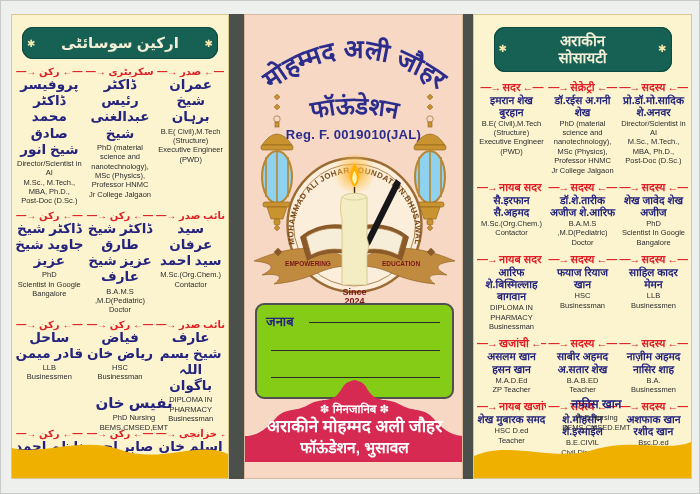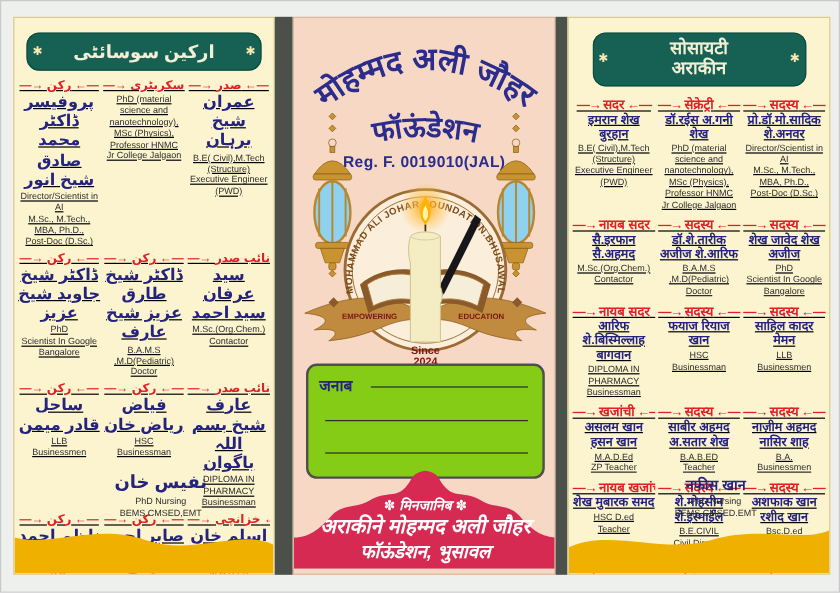--- a/index.html
+++ b/index.html
@@ -22,21 +22,21 @@
     position:relative;margin:12px auto 5px;background:#166154;color:#f3eed6;
     border-radius:11px;text-align:center;font-weight:bold;
     box-shadow:inset 0 0 0 1px #0d4a40;
   }
   .badge.hindi{width:150px;padding:5px 14px;font-size:15px;line-height:1.15;}
   .badge.urdu{width:168px;padding:7px 14px;font-size:15px;}
   .badge .star{position:absolute;top:50%;transform:translateY(-50%);font-size:10px;color:#f7e9b0;}
   .badge .star.l{left:5px;}
   .badge .star.r{right:5px;}
   
-  .grid{display:grid;grid-template-columns:1fr 1fr 1fr;gap:4px 2px;padding:2px 3px 0;text-decoration:underline;}
+  .grid{display:grid;grid-template-columns:1fr 1fr 1fr;gap:4px 2px;padding:2px 3px 0;}
   .cell{text-align:center;overflow:hidden;}
   .mtitle{color:#e01f26;font-weight:bold;white-space:nowrap;}
   .mtitle::before{content:"—→ ";letter-spacing:-1px;}
   .mtitle::after{content:" ←—";letter-spacing:-1px;}
   .hindi .mtitle{font-size:11px;}
   .urdu .mtitle{font-size:10px;}
   .mname{color:#24247e;font-weight:bold;line-height:1.15;}
   .hindi .mname{font-size:10.5px;}
   .urdu .mname{font-size:13.5px;direction:rtl;line-height:1.2;}
   .mcap{color:#2c2c2c;font-size:7.5px;line-height:1.25;white-space:pre-line;margin-top:1px;}
@@ -51,21 +51,21 @@
   .lantern{position:absolute;top:78px;width:46px;height:148px;}
   .lantern.l{left:9px;} .lantern.r{right:9px;}
   .m-logo{position:absolute;top:134px;left:3px;width:213px;height:156px;}
   .m-form{position:absolute;top:288px;left:10px;width:195px;height:92px;
     background:#84cc16;border:2px solid #4f4f4f;border-radius:9px;}
   .m-form .lbl{position:absolute;top:7px;left:9px;color:#24247e;font-weight:bold;font-size:13px;}
   .fline{position:absolute;border-bottom:1.6px solid #2b2b2b;height:0;}
   .fl1{top:17px;left:52px;right:12px;}
   .fl2{top:45px;left:14px;right:12px;}
   .fl3{top:72px;left:14px;right:12px;}
-  .m-footer{position:absolute;left:0;bottom:4px;width:219px;height:82px;font-style:italic;}
+  .m-footer{position:absolute;left:0;bottom:16px;width:219px;height:82px;}
   .m-footer svg{position:absolute;inset:0;}
   .ftxt{position:absolute;left:0;width:100%;text-align:center;color:#ffffff;font-weight:bold;}
   .ftxt.t1{bottom:46px;font-size:11.5px;}
   .ftxt.t2{bottom:25px;font-size:17px;}
   .ftxt.t3{bottom:4px;font-size:15.5px;}
 </style>
 </head>
 <body>
 
 <div class="sheet">
@@ -79,20 +79,21 @@
     <div class="grid" id="left-grid">
         <div class="cell urdu">
           <div class="mtitle">رکن</div>
           <div class="mname">پروفیسر ڈاکٹر محمد صادق شیخ انور</div>
           <div class="mcap">Director/Scientist in AI
 M.Sc., M.Tech., MBA, Ph.D.,
 Post-Doc (D.Sc.)</div>
         </div>
         <div class="cell urdu">
           <div class="mtitle">سکریٹری</div>
+          <div class="mname">ڈاکٹر رئیس عبدالغنی شیخ</div>
           <div class="mcap">PhD (material science and
 nanotechnology), MSc (Physics),
 Professor HNMC
 Jr College Jalgaon</div>
         </div>
         <div class="cell urdu">
           <div class="mtitle">صدر</div>
           <div class="mname">عمران شیخ برہان</div>
           <div class="mcap">B.E( Civil),M.Tech (Structure)
 Executive Engineer (PWD)</div>
@@ -275,22 +276,22 @@
       <div class="ftxt t2">अराकीने मोहम्मद अली जौहर</div>
       <div class="ftxt t3">फॉऊंडेशन, भुसावल</div>
     </div>
   </div>
 
   <div class="gutter g2"></div>
 
   <div class="panel cream right">
     <div class="badge hindi">
       <span class="star l">✱</span>
+      <div>अराकीन</div>
       <div>सोसायटी</div>
-      <div>अराकीन</div>
       <span class="star r">✱</span>
     </div>
     <div class="grid" id="right-grid">
         <div class="cell hindi">
           <div class="mtitle">सदर</div>
           <div class="mname">इमरान शेख बुरहान</div>
           <div class="mcap">B.E( Civil),M.Tech (Structure)
 Executive Engineer (PWD)</div>
         </div>
         <div class="cell hindi">

